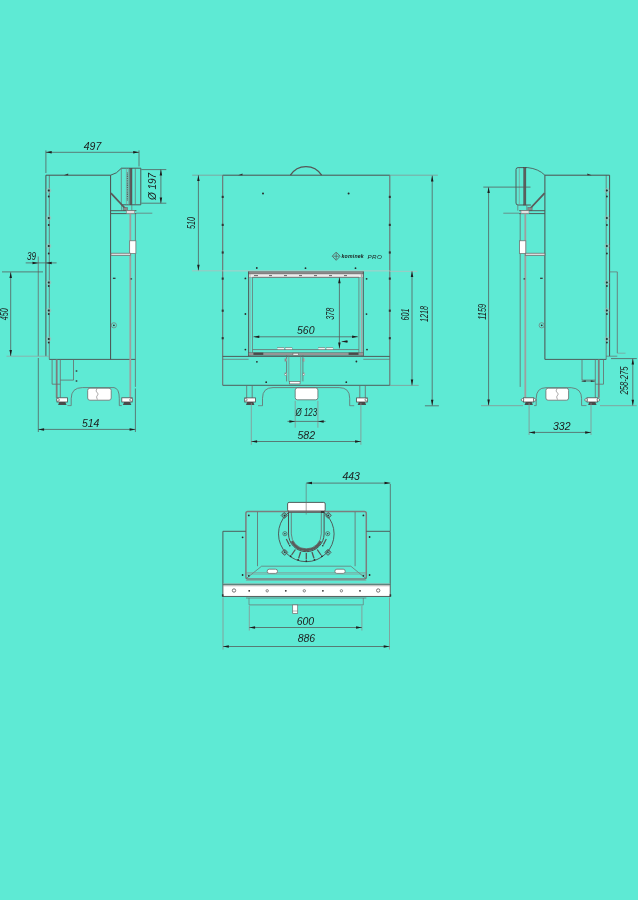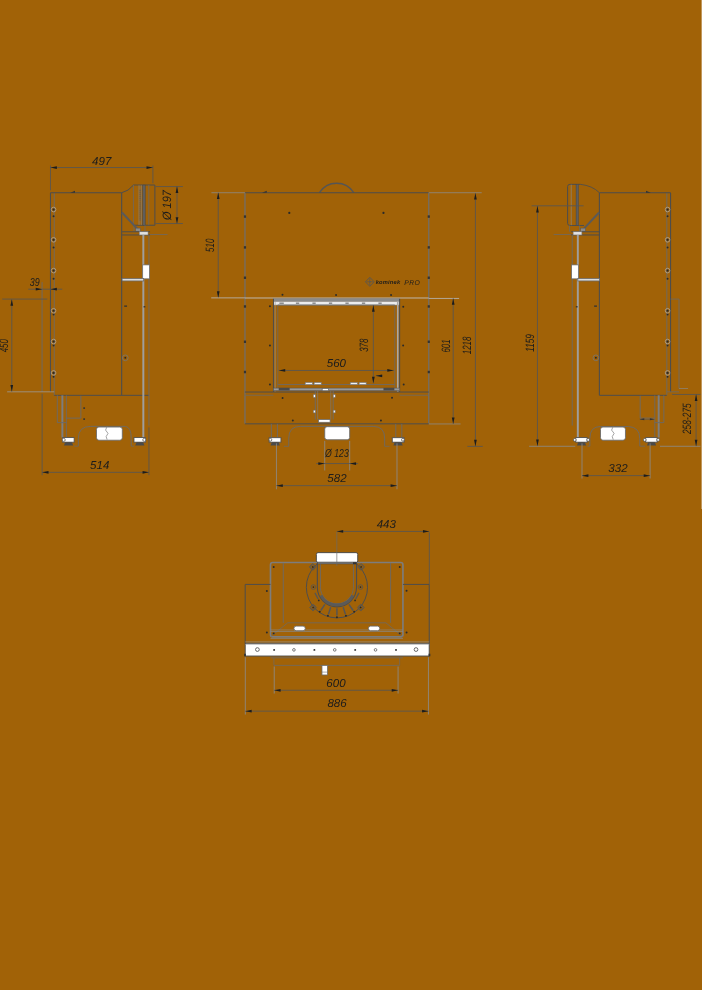--- a/index.html
+++ b/index.html
@@ -1,16 +1,16 @@
 <!DOCTYPE html>
 <html><head>
 <meta charset="utf-8">
 <style>
   html,body{margin:0;padding:0;background:#ffffff;}
-  .page{width:638px;height:900px;position:relative;background:#a16207;overflow:hidden;}
+  .page{width:638px;height:900px;position:relative;background:#5eead4;overflow:hidden;}
   svg{position:absolute;top:0;left:0;}
   text{font-family:"Liberation Sans",sans-serif;font-style:italic;fill:#1c1c1c;}
 </style>
 </head>
 <body>
 <div class="page">
 <svg width="638" height="900" viewBox="0 0 638 900">
 
 <g id="left-view" fill="none" stroke-linecap="butt">
 

